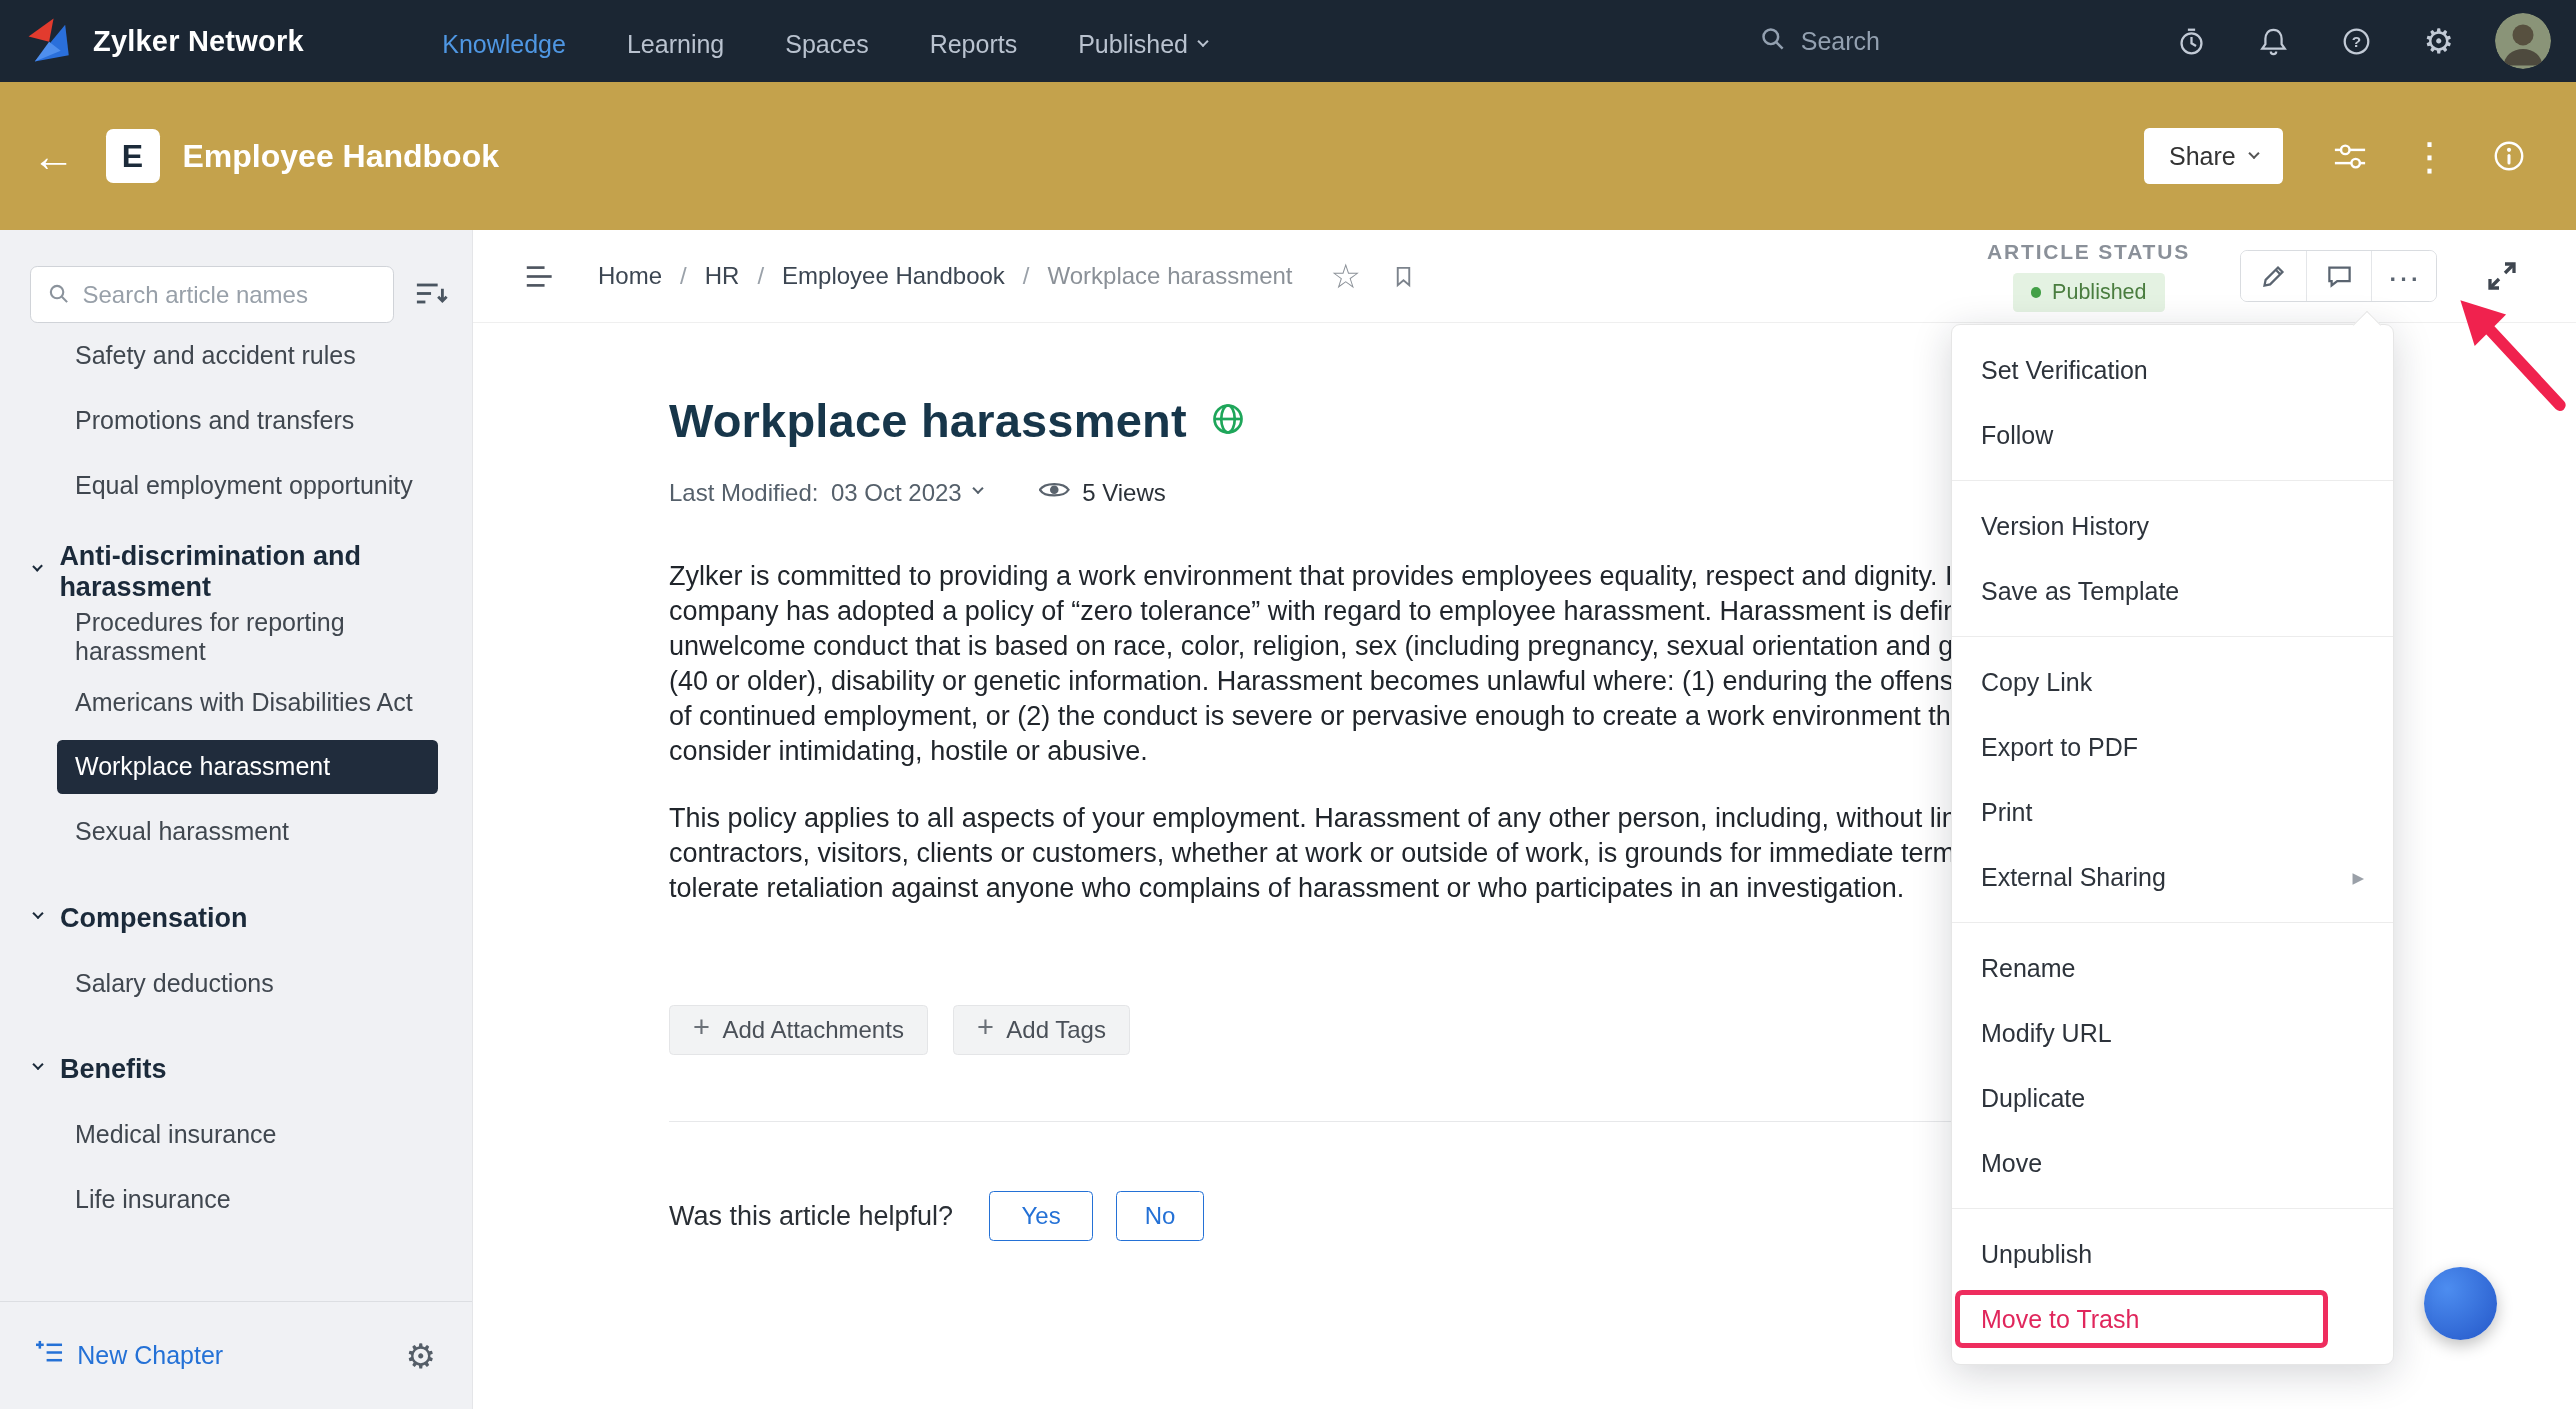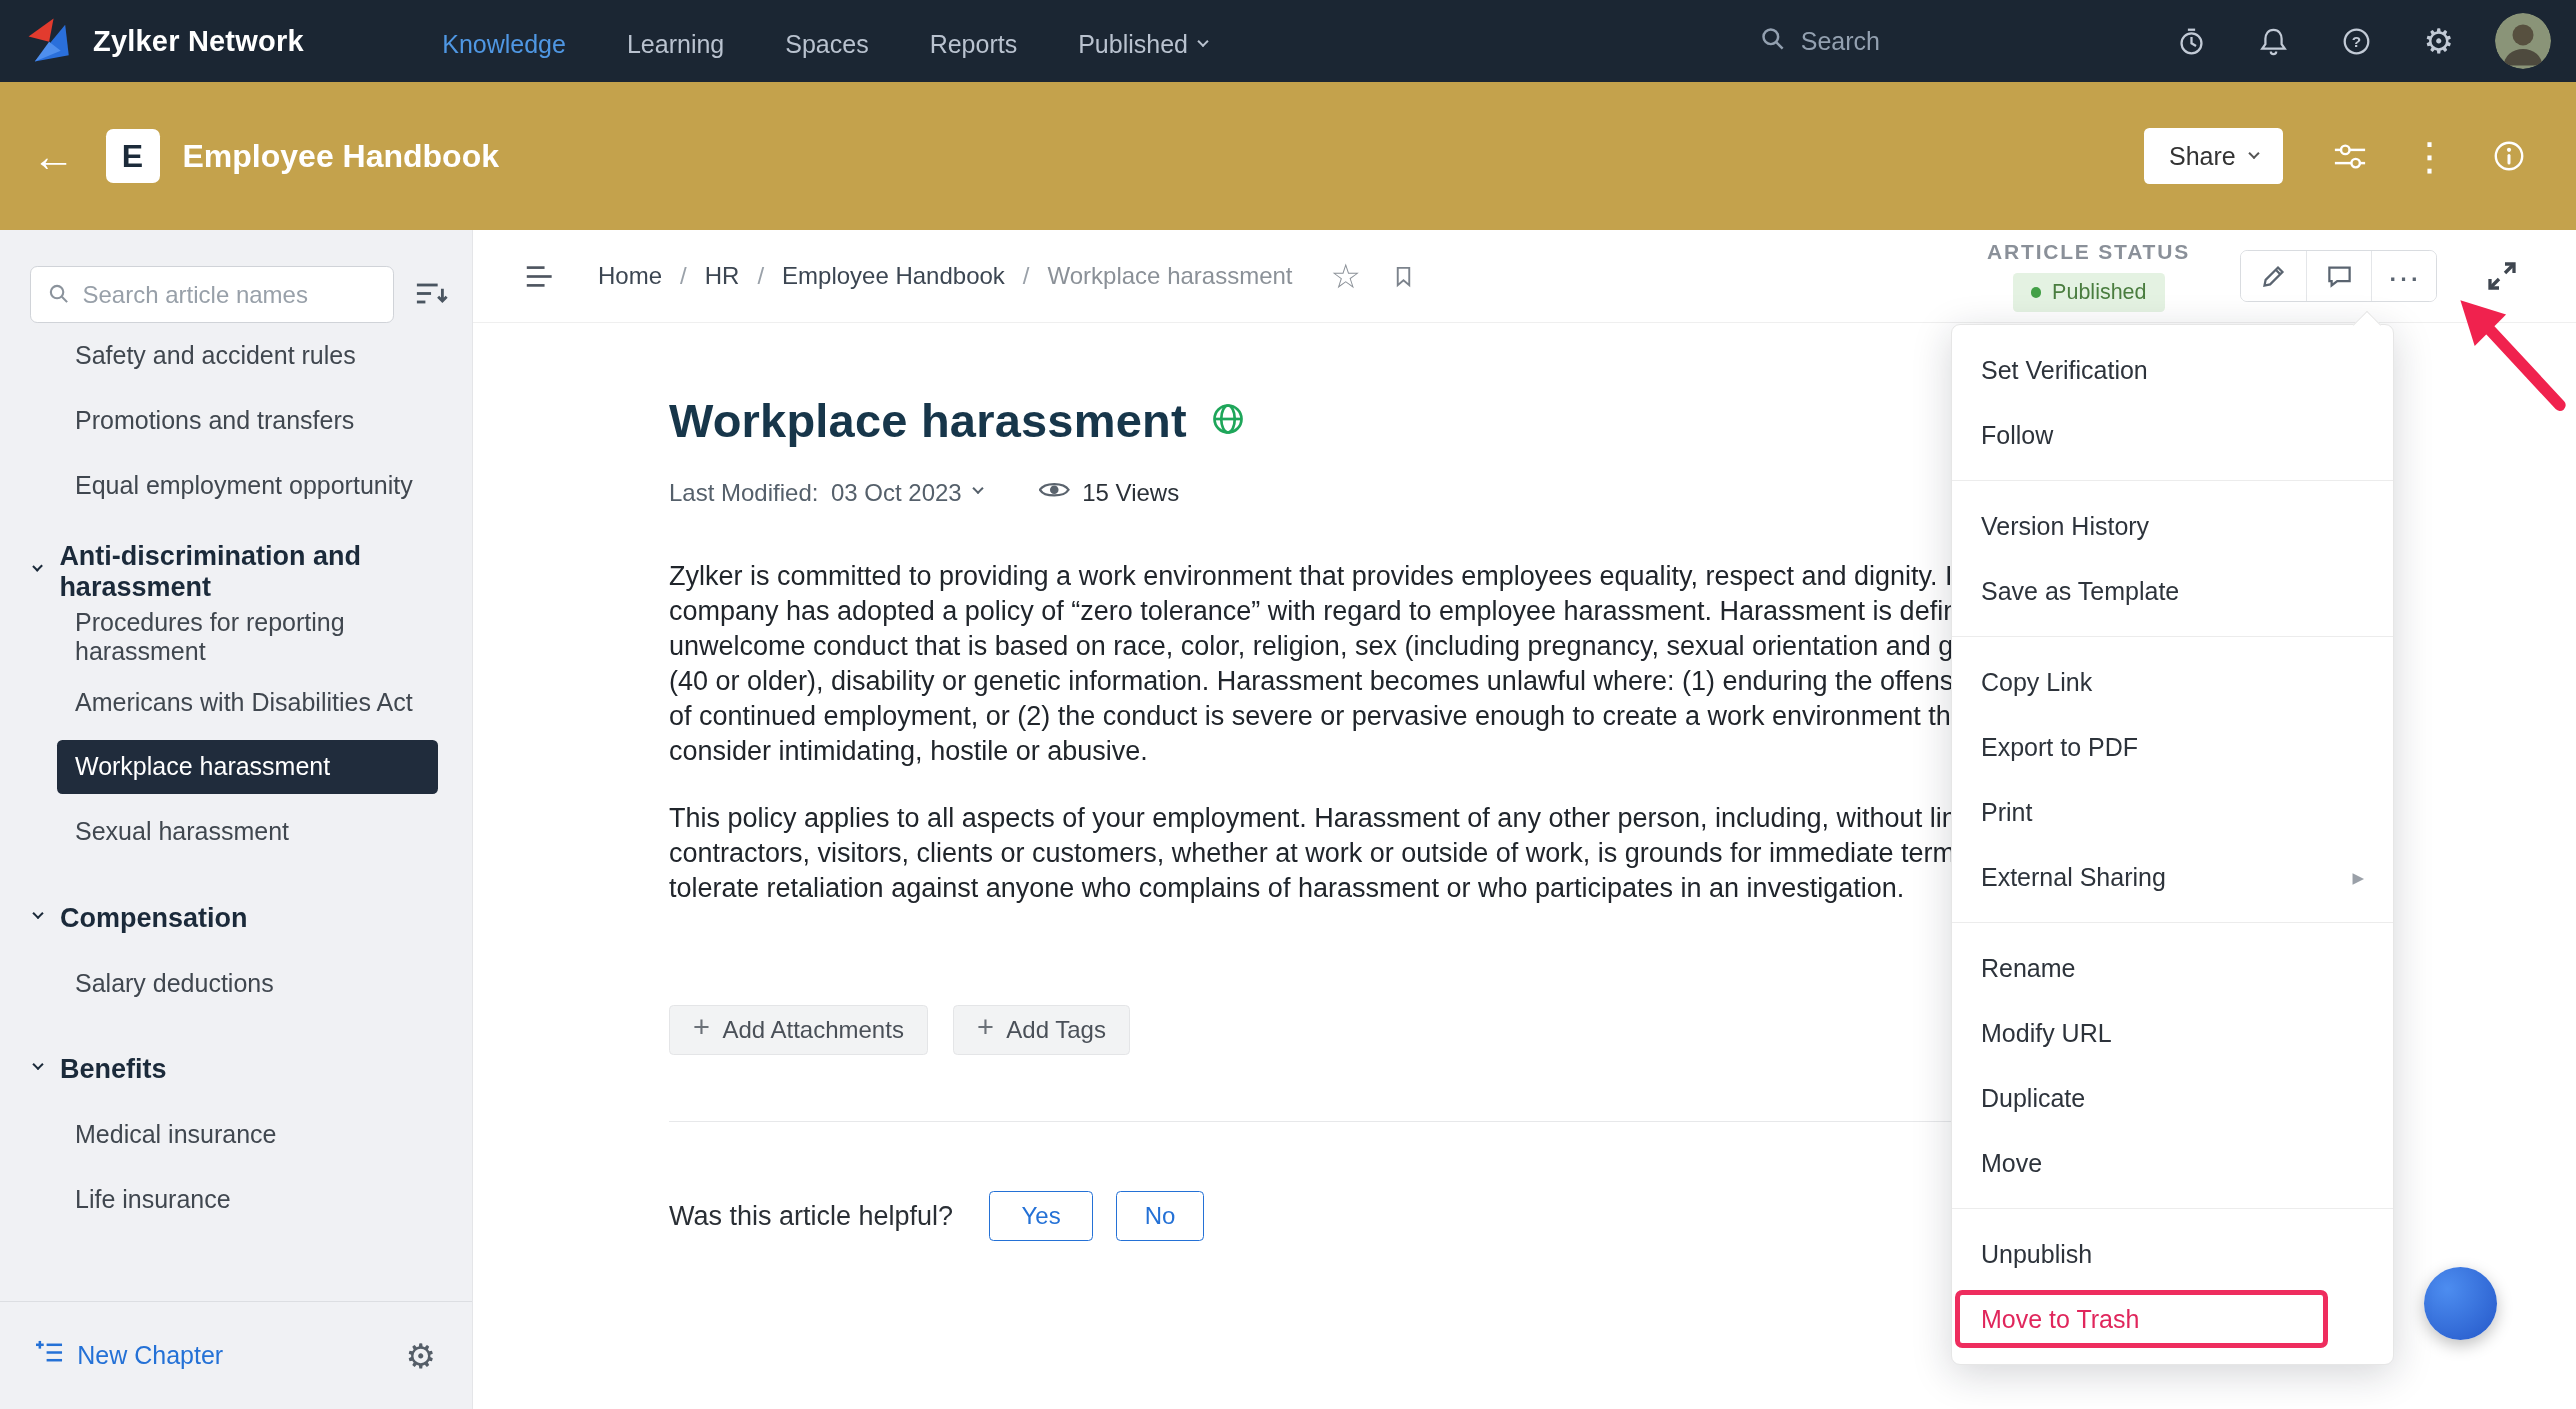--- a/index.html
+++ b/index.html
@@ -351,21 +351,21 @@
             <span>03 Oct 2023</span>
             <span class="chev sm" style="margin-top:-3.6px;"></span>
           </span>
           <span class="meta-views">
             <span>
               <svg width="30.5" height="21.5" viewBox="0 0 32 22">
                   <path d="M1 11 C6 3 26 3 31 11 C26 19 6 19 1 11 Z" fill="none" stroke="#5a636d" stroke-width="2.4"></path>
                   <circle cx="16" cy="11" r="4.5" fill="#5a636d"></circle>
                 </svg>
             </span>
-            <span>15 Views</span>
+            <span>5 Views</span>
           </span>
         </div>
 
         <div class="body-copy">
           <p>Zylker is committed to providing a work environment that provides employees equality, respect and dignity. In line with this commitment, the company has adopted a policy of “zero tolerance” with regard to employee harassment. Harassment is defined under federal law as unwelcome conduct that is based on race, color, religion, sex (including pregnancy, sexual orientation and gender identity), national origin, age (40 or older), disability or genetic information. Harassment becomes unlawful where: (1) enduring the offensive conduct becomes a condition of continued employment, or (2) the conduct is severe or pervasive enough to create a work environment that a reasonable person would consider intimidating, hostile or abusive.</p>
           <p>This policy applies to all aspects of your employment. Harassment of any other person, including, without limitation, fellow employees, contractors, visitors, clients or customers, whether at work or outside of work, is grounds for immediate termination. The company will not tolerate retaliation against anyone who complains of harassment or who participates in an investigation.</p>
         </div>
 
         <div class="attach-row">
           <button class="chip-btn">

